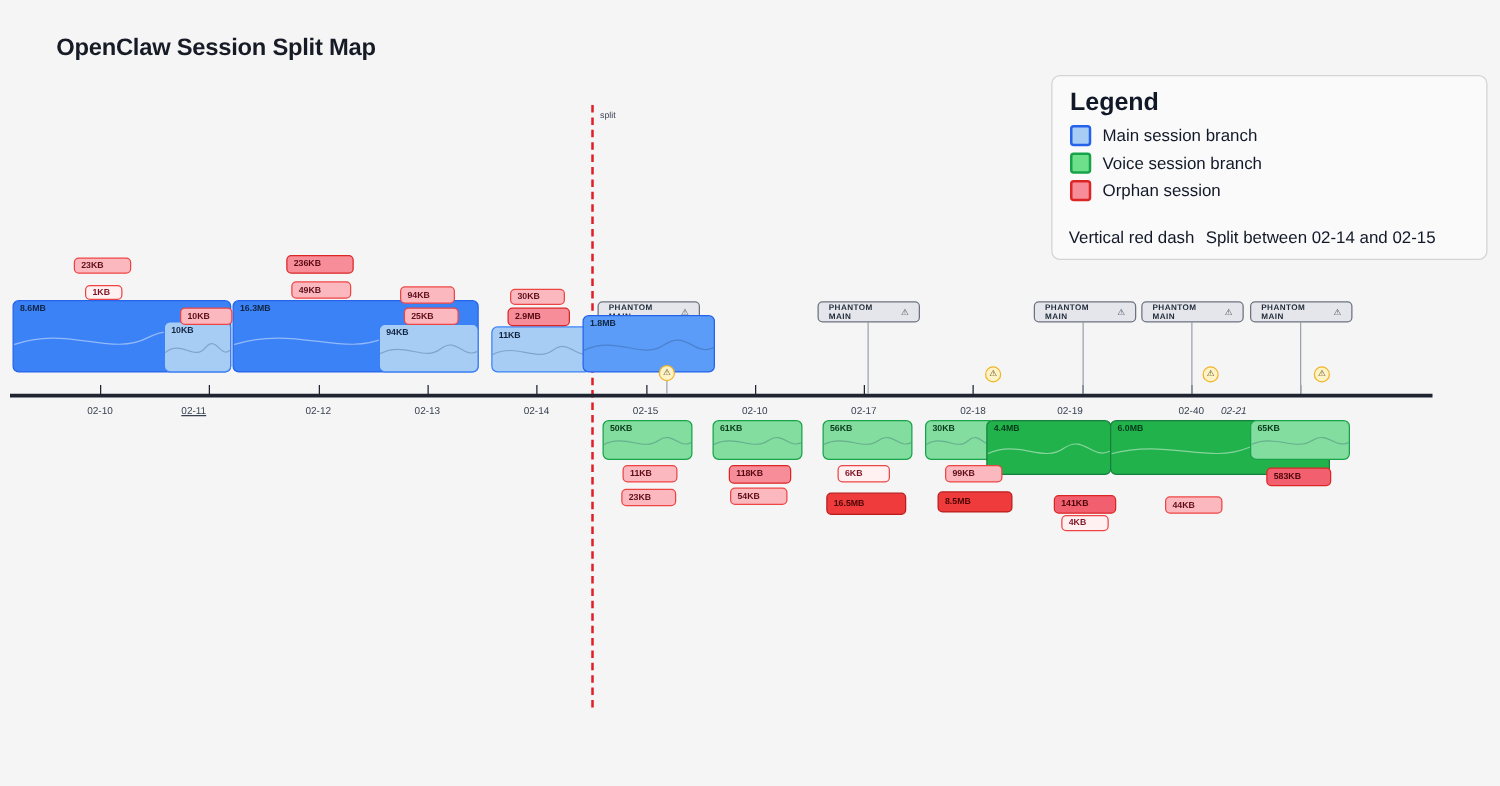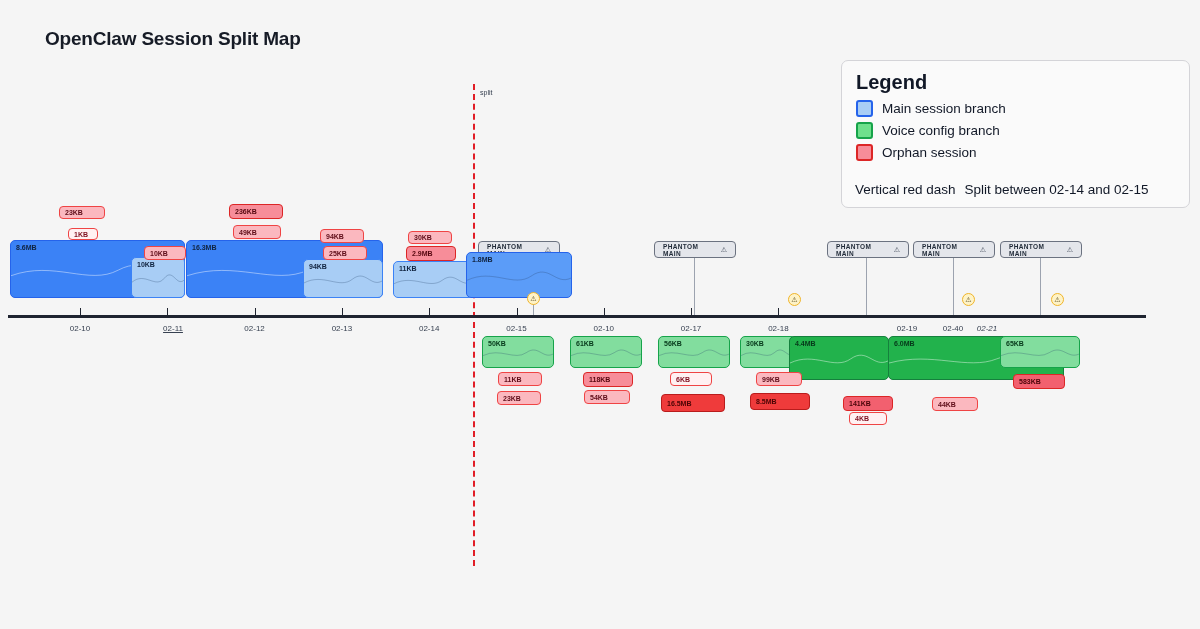--- a/index.html
+++ b/index.html
@@ -145,21 +145,21 @@
   <div class="legend">
     <div class="legend-title">Legend</div>
 
     <div class="legend-row" style="top:39px">
       <div class="sw" style="background:#a8cdf5;border:2px solid #2563eb"></div>
       <span>Main session branch</span>
     </div>
 
     <div class="legend-row" style="top:61px">
       <div class="sw" style="background:#6ee08c;border:2px solid #16a34a"></div>
-      <span>Voice config branch</span>
+      <span>Voice session branch</span>
     </div>
 
     <div class="legend-row" style="top:83px">
       <div class="sw" style="background:#f78d99;border:2px solid #dc2626"></div>
       <span>Orphan session</span>
     </div>
 
 
     <div class="legend-note">
       <span>Vertical red dash</span><span class="gap"></span><span>Split between 02-14 and 02-15</span>
@@ -167,37 +167,37 @@
   </div>
 
   <div class="split-line"></div>
   <div class="split-label">split</div>
 
   <div class="axis"></div>
   <div id="ticks">
       <div class="tick" style="left: 80px;"></div>
       <div class="tick-label" style="left: 80px;">02-10</div>
       <div class="tick" style="left: 167.3px;"></div>
-      <div class="tick-label" style="left: 173px; text-decoration: underline;">02-11</div>
+      <div class="tick-label" style="left: 155px; text-decoration: underline;">02-11</div>
       <div class="tick" style="left: 254.6px;"></div>
       <div class="tick-label" style="left: 254.6px;">02-12</div>
       <div class="tick" style="left: 341.9px;"></div>
       <div class="tick-label" style="left: 341.9px;">02-13</div>
       <div class="tick" style="left: 429.2px;"></div>
       <div class="tick-label" style="left: 429.2px;">02-14</div>
       <div class="tick" style="left: 516.5px;"></div>
       <div class="tick-label" style="left: 516.5px;">02-15</div>
       <div class="tick" style="left: 603.8px;"></div>
       <div class="tick-label" style="left: 603.8px;">02-10</div>
       <div class="tick" style="left: 691.1px;"></div>
       <div class="tick-label" style="left: 691.1px;">02-17</div>
       <div class="tick" style="left: 778.4px;"></div>
       <div class="tick-label" style="left: 778.4px;">02-18</div>
       <div class="tick" style="left: 865.7px;"></div>
-      <div class="tick-label" style="left: 907px; text-align: right;">02-19</div>
+      <div class="tick-label" style="left: 856px; text-align: right;">02-19</div>
       <div class="tick" style="left: 953px;"></div>
       <div class="tick-label" style="left: 953px;">02-40</div>
       <div class="tick" style="left: 1040.3px;"></div>
       <div class="tick-label" style="left: 987px; font-style: italic;">02-21</div>
     </div>
 
   <div id="phantoms">
       <div class="phantom-stem" style="left: 533px; top: 258px; height: 57px;"></div>
       <div class="phantom" style="left: 478px; top: 241px; width: 82px;">
         <span class="ptxt">PHANTOM MAIN</span>

